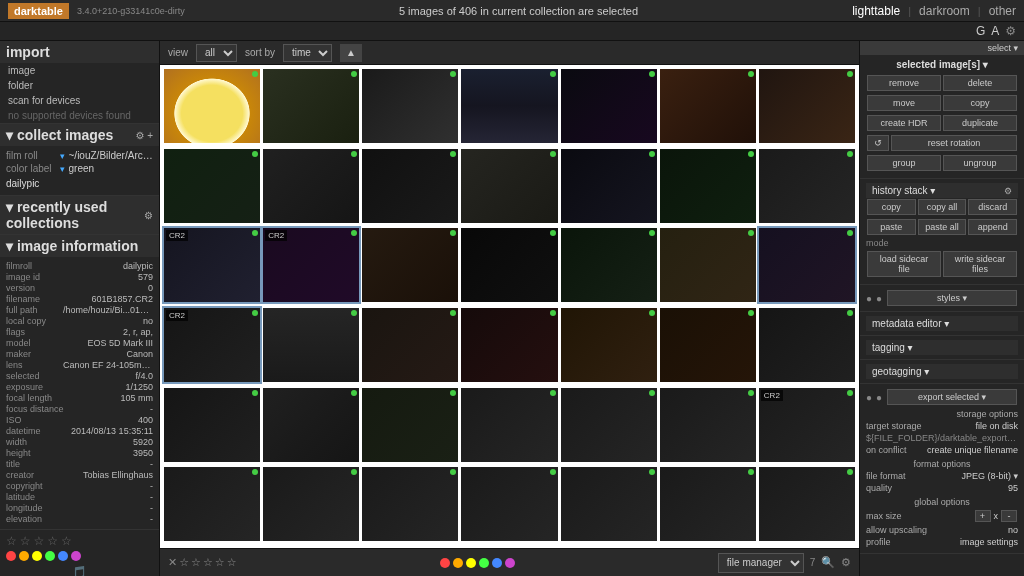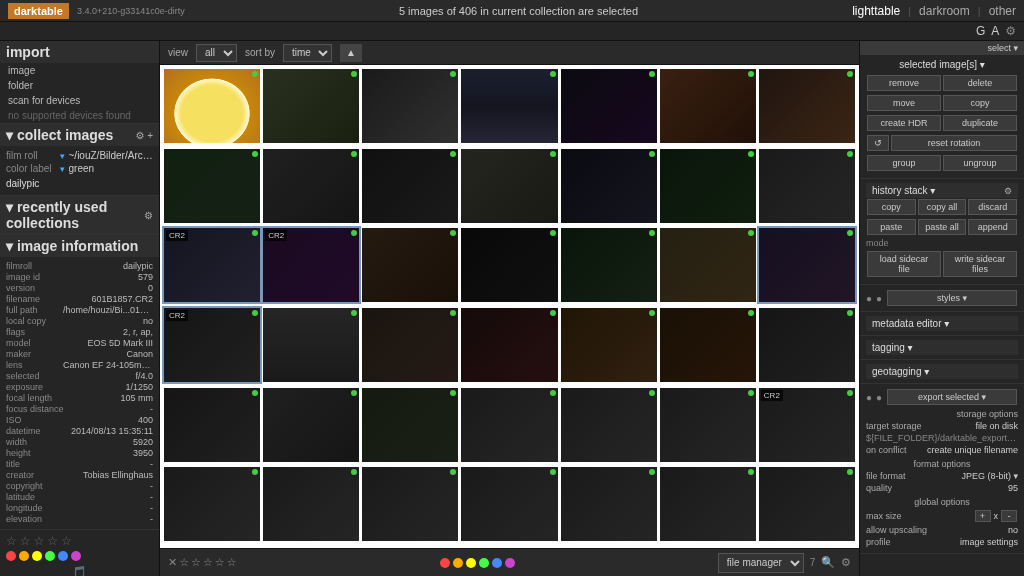--- a/index.html
+++ b/index.html
@@ -58,21 +58,21 @@
 
     .bottom-bar { height: 28px; background: #2a2a2a; display: flex; align-items: center; justify-content: space-between; padding: 0 8px; border-top: 1px solid #111; flex-shrink: 0; }
     .bottom-stars { display: flex; gap: 2px; align-items: center; }
     .bottom-color-dots { display: flex; gap: 3px; align-items: center; }
     .bottom-select { background: #333; color: #ccc; border: 1px solid #555; font-size: 10px; padding: 1px 4px; height: 20px; }
 
     
     .right-panel { width: 165px; background: #252525; border-left: 1px solid #111; display: flex; flex-direction: column; overflow-y: auto; flex-shrink: 0; font-size: 10px; }
 
     .r-section { border-bottom: 1px solid #333; padding: 4px 6px; }
-    .r-header { color: #ddd; font-size: 10px; margin-bottom: 4px; text-align: center; }
+    .r-header { color: #ddd; font-size: 10px; margin-bottom: 4px; text-align: center; font-weight: bold; }
     .r-row { display: flex; justify-content: space-between; align-items: center; margin-bottom: 2px; }
     .r-btn { background: #3a3a3a; color: #ccc; border: 1px solid #555; padding: 2px 6px; font-size: 9px; cursor: pointer; flex: 1; margin: 1px; text-align: center; }
     .r-label { color: #aaa; font-size: 9px; }
     .r-value { color: #ccc; font-size: 9px; }
 
     .select-header { background: #3a3a3a; text-align: right; padding: 2px 6px; font-size: 9px; color: #ccc; }
     .r-collapse-header { background: #2e2e2e; padding: 2px 6px; display: flex; align-items: center; justify-content: space-between; cursor: pointer; }
     .r-collapse-text { color: #ddd; font-size: 10px; }
 
     

